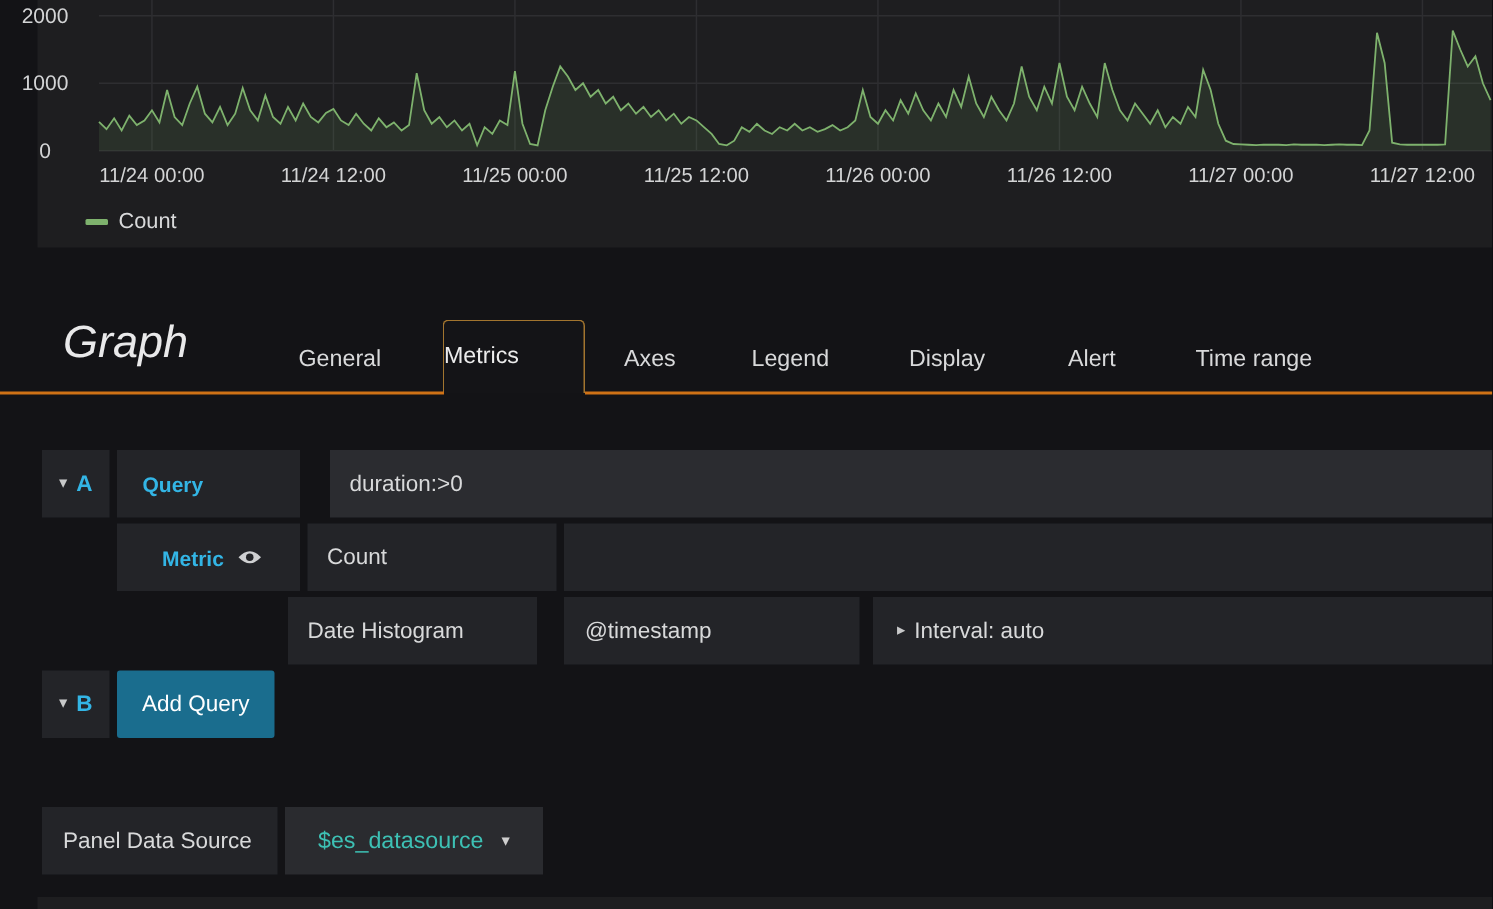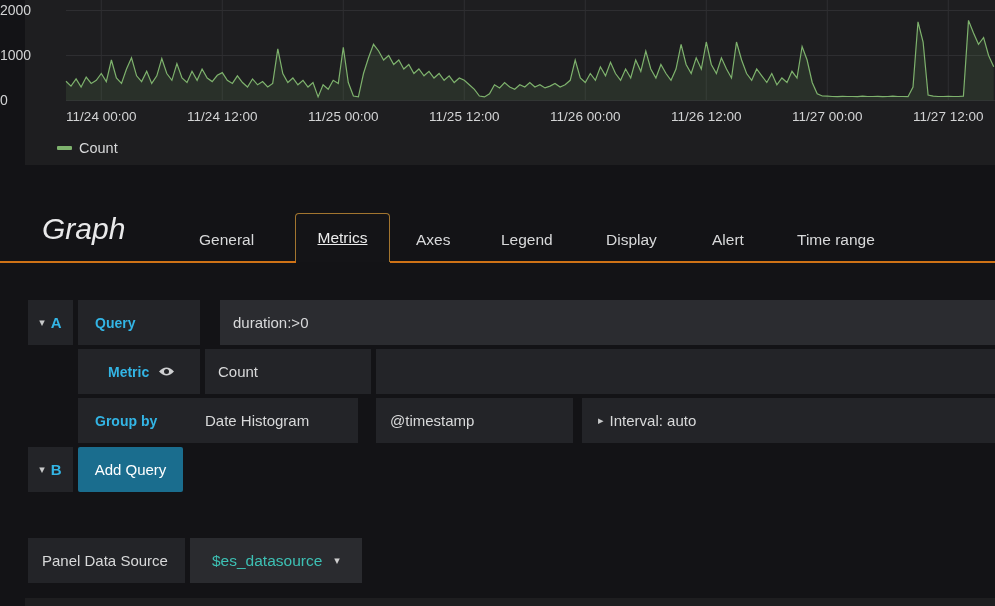--- a/index.html
+++ b/index.html
@@ -3,33 +3,33 @@
 <meta charset="utf-8">
 <style>
   html,body{margin:0;padding:0;background:#0d0d0e;}
   .page{position:relative;width:995px;height:606px;background:#131316;overflow:hidden;
         font-family:"Liberation Sans","DejaVu Sans",sans-serif;color:#d8d9da;}
 
   
   .graph-panel-bg{position:absolute;left:25px;top:0;width:970px;height:165px;background:#1e1e20;}
   #graph-area{position:absolute;left:0;top:0;width:995px;height:165px;}
   #chart-svg{position:absolute;left:0;top:0;}
-  .y-label{position:absolute;left:0;width:60px;text-align:left;font-size:14px;color:#d3d4d5;}
+  .y-label{position:absolute;left:0;width:60px;text-align:center;font-size:14px;color:#d3d4d5;}
   .x-label{position:absolute;top:109px;width:110px;text-align:center;font-size:13.5px;color:#d3d4d5;}
   .legend{position:absolute;left:57px;top:140px;display:flex;align-items:center;gap:7px;}
   .legend-swatch{width:15px;height:4px;border-radius:1px;}
   .legend-label{font-size:14.5px;color:#d8d9da;}
 
   
   .editor-title{position:absolute;left:42px;top:212px;font-size:30px;font-style:italic;color:#e9e9ea;}
   .tab{position:absolute;top:231px;font-size:15.5px;color:#d8d9da;cursor:pointer;}
   .tab-active-box{position:absolute;left:295px;top:213px;width:95px;height:49px;
       border:1px solid #a2752f;border-bottom:none;border-radius:4px 4px 0 0;
-      background:#141417;box-sizing:border-box;display:flex;align-items:center;justify-content:center;
-      font-size:15.5px;color:#ececec;text-decoration:underline;}
+      background:#141417;box-sizing:border-box;display:flex;align-items:center;justify-content:flex-start;
+      font-size:15.5px;color:#ececec;}
   .tabline{position:absolute;top:261px;height:2px;background:#cf7216;}
   .tabline.seg1{left:0;width:296px;}
   .tabline.seg2{left:390px;width:605px;}
 
   
   .cell{position:absolute;height:45px;background:#232428;display:flex;align-items:center;box-sizing:border-box;}
   .cell.input{background:#2b2c30;}
   .letter-cell{justify-content:center;gap:6px;}
   .caret{color:#c8c9ca;font-size:11px;line-height:1;}
   .letter{color:#33b5e5;font-weight:bold;font-size:15px;}
@@ -114,23 +114,20 @@
         <path d="M1 5.5 Q8.5 -2.5 16 5.5 Q8.5 13.5 1 5.5 Z" fill="#cfd0d2"></path>
         <circle cx="8.5" cy="5.5" r="2.5" fill="#232428"></circle>
       </svg>
     </span>
   </div>
   <div class="cell" style="left:205px;top:349px;width:166px;padding-left:13px;">
     <span class="val">Count</span>
   </div>
   <div class="cell" style="left:376px;top:349px;width:619px;"></div>
 
-  <div class="cell" style="left:78px;top:398px;width:122px;padding-left:17px;">
-    <span class="kw">Group by</span>
-  </div>
   <div class="cell" style="left:192px;top:398px;width:166px;padding-left:13px;">
     <span class="val">Date Histogram</span>
   </div>
   <div class="cell" style="left:376px;top:398px;width:197px;padding-left:14px;">
     <span class="val">@timestamp</span>
   </div>
   <div class="cell" style="left:582px;top:398px;width:413px;padding-left:16px;gap:6px;">
     <span class="caret">▸</span>
     <span class="val">Interval: auto</span>
   </div>

